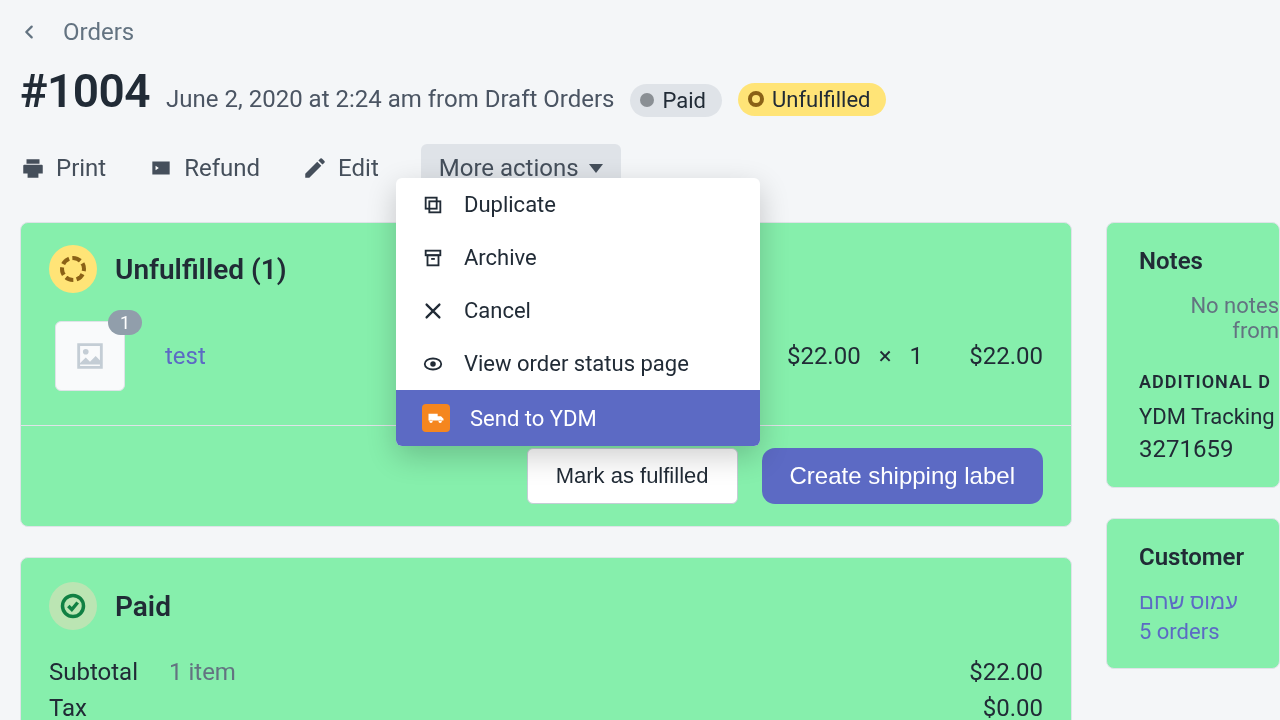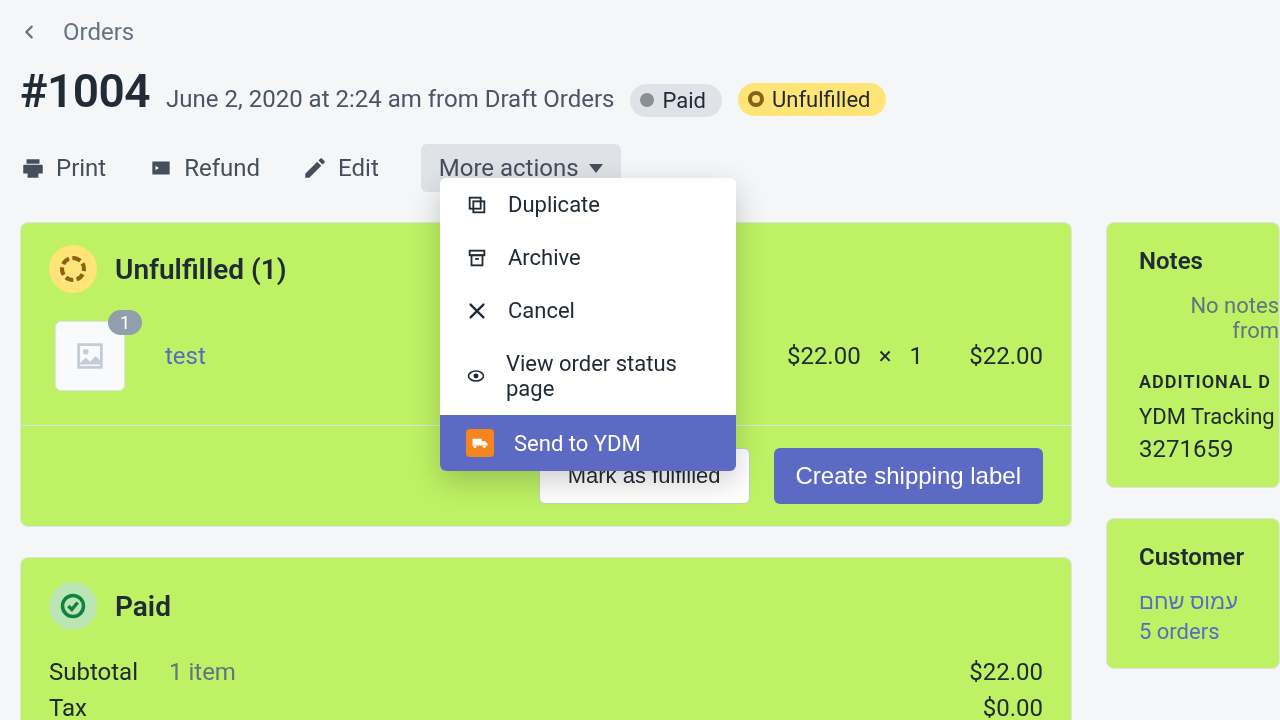--- a/index.html
+++ b/index.html
@@ -32,37 +32,37 @@
   .tbtn { display: flex; align-items: center; gap: 10px; cursor: pointer; }
   .tbtn svg { width: 26px; height: 26px; fill: #454f5b; }
   .more-btn { background: #dfe3e8; border-radius: 6px; padding: 10px 18px; display: flex; align-items: center; gap: 10px; cursor: pointer; }
   .more-btn .caret { width: 0; height: 0; border-left: 7px solid transparent; border-right: 7px solid transparent; border-top: 9px solid #454f5b; }
 
   
   .cols { display: flex; gap: 34px; margin-top: 30px; }
   .left { width: 1052px; display: flex; flex-direction: column; gap: 30px; }
   .right { flex: 1; display: flex; flex-direction: column; gap: 30px; }
 
-  .card { background: #bef264; border: 1px solid #dfe3e8; border-radius: 8px; }
+  .card { background: #86efac; border: 1px solid #dfe3e8; border-radius: 8px; }
 
   
   .unf-head { display: flex; align-items: center; gap: 18px; padding: 22px 28px 10px; }
   .unf-icon { width: 48px; height: 48px; border-radius: 50%; background: #ffe477; display: flex; align-items: center; justify-content: center; }
   .unf-icon .ring2 { width: 26px; height: 26px; border-radius: 50%; border: 4px dashed #8a6116; }
   .unf-head h2 { font-size: 28px; font-weight: 600; }
   .line-row { display: flex; align-items: center; padding: 18px 28px 34px 34px; border-bottom: 1px solid #dfe3e8; }
   .thumb { position: relative; width: 70px; height: 70px; border: 1px solid #dfe3e8; border-radius: 6px; background: #f9fafb; display: flex; align-items: center; justify-content: center; }
   .thumb svg { width: 34px; height: 34px; fill: #c4cdd5; }
   .thumb .qty { position: absolute; top: -12px; right: -18px; background: #919eab; color: #fff; border-radius: 999px; font-size: 18px; padding: 2px 12px; }
   .pname { color: #5c6ac4; font-size: 24px; margin-left: 40px; cursor: pointer; }
   .pprice { margin-left: auto; font-size: 24px; color: #212b36; display: flex; align-items: center; gap: 18px; }
   .ptotal { width: 120px; text-align: right; font-size: 24px; }
   .actions-row { display: flex; justify-content: flex-end; gap: 24px; padding: 22px 28px; }
   .btn-outline { border: 1px solid #c4cdd5; background: #fff; border-radius: 6px; font-size: 22px; padding: 14px 28px; color: #212b36; cursor: pointer; }
-  .btn-primary { background: #5c6ac4; color: #fff; border: none; border-radius: 6px; font-size: 24px; padding: 14px 22px; cursor: pointer; }
+  .btn-primary { background: #5c6ac4; color: #fff; border: none; border-radius: 13px; font-size: 24px; padding: 14px 28px; cursor: pointer; }
 
   
   .paid-inner { padding: 24px 28px 10px; }
   .paid-head { display: flex; align-items: center; gap: 18px; margin-bottom: 28px; }
   .paid-icon { width: 48px; height: 48px; border-radius: 50%; background: #bbe5b3; display: flex; align-items: center; justify-content: center; }
   .paid-icon svg { width: 28px; height: 28px; stroke: #108043; fill: none; stroke-width: 3; }
   .paid-head h2 { font-size: 28px; font-weight: 600; }
   .sum-row { display: flex; font-size: 24px; margin-bottom: 8px; }
   .sum-row .lbl { width: 120px; }
   .sum-row .muted { color: #637381; }
@@ -74,22 +74,22 @@
   .side-sec .muted { color: #637381; font-size: 22px; text-align: right; }
   .side-sec .label { font-size: 18px; letter-spacing: 1px; color: #212b36; margin: 28px 0 12px; font-weight: 600; }
   .side-sec .tracklbl { font-size: 22px; }
   .side-sec .trackno { font-size: 24px; margin-top: 6px; }
   .link { color: #5c6ac4; cursor: pointer; }
 
   
   .dropdown {
     position: absolute;
     top: 178px;
-    left: 440px;
-    width: 296px;
+    left: 396px;
+    width: 364px;
     background: #fff;
     border-radius: 6px;
     box-shadow: 0 10px 30px rgba(0,0,0,0.2);
     overflow: hidden;
     z-index: 100;
   }
   .dd-item { display: flex; align-items: center; gap: 20px; padding: 14px 26px; font-size: 22px; cursor: pointer; }
   .dd-item svg { width: 22px; height: 22px; }
   .dd-item.active { background: #5c6ac4; color: #fff; }
   .dd-item.active .truck { background: #f5861f; width: 28px; height: 28px; border-radius: 4px; display: flex; align-items: center; justify-content: center; }

